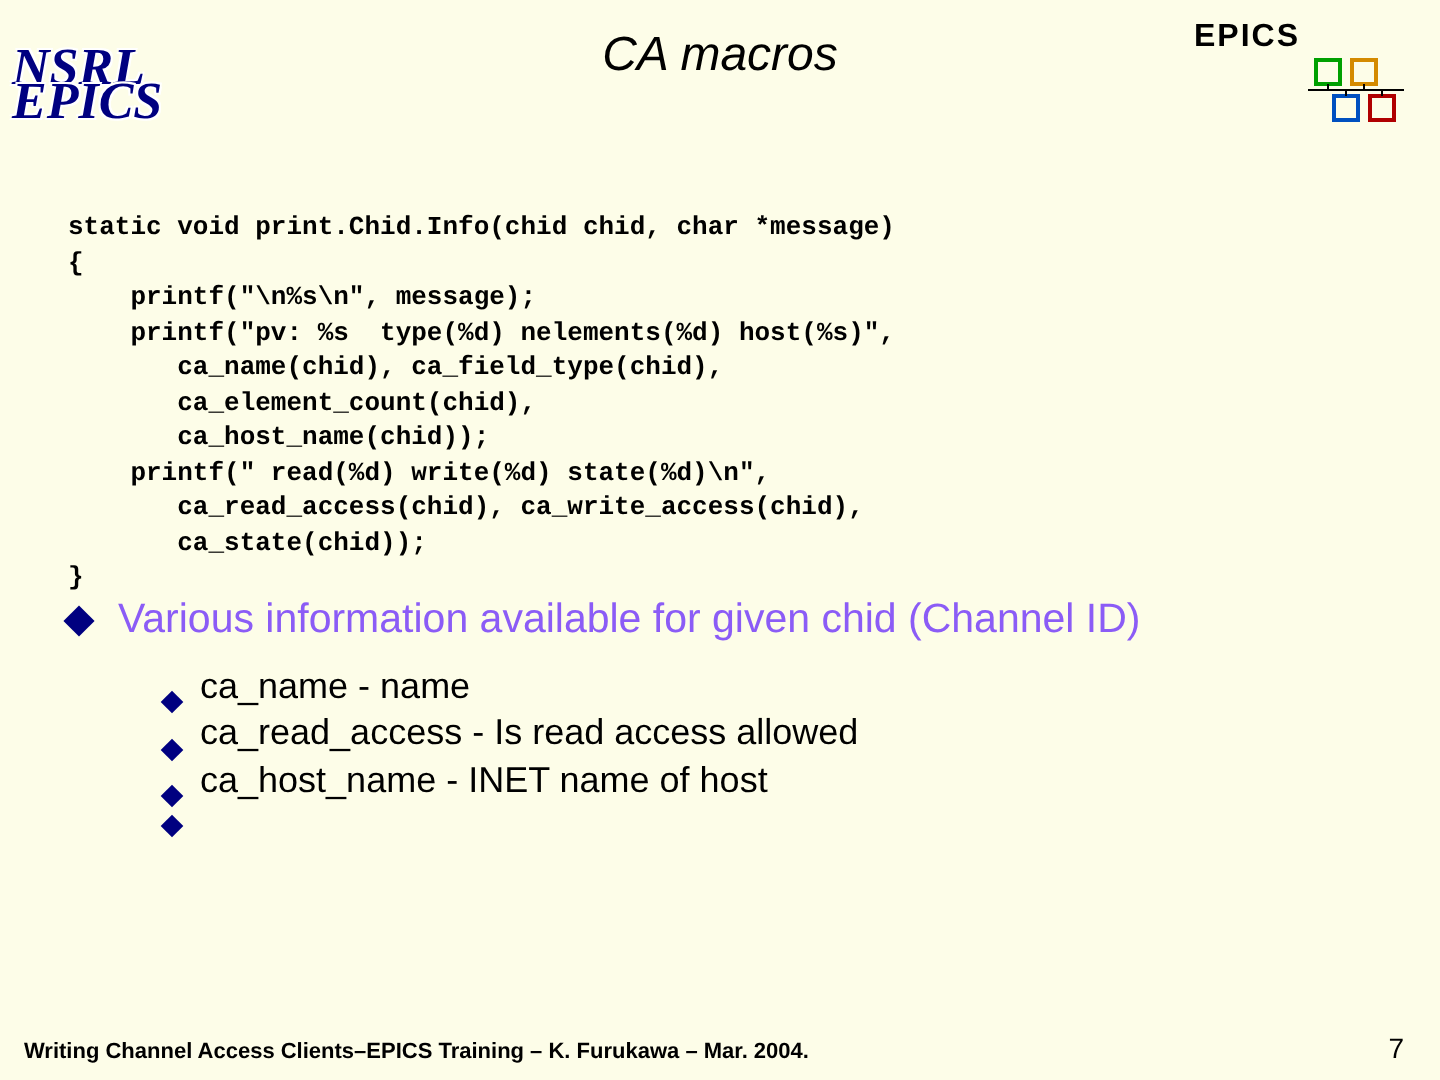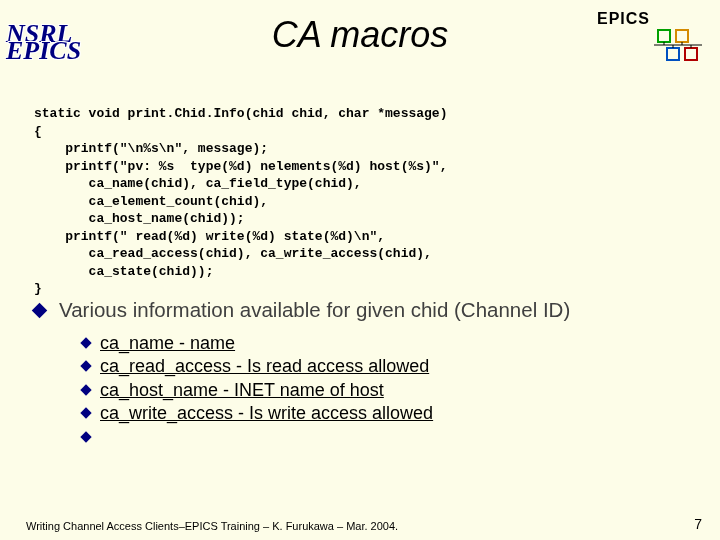--- a/index.html
+++ b/index.html
@@ -25,21 +25,21 @@
   }
   .left-label.top { top: 19px; }
   .left-label.bottom { top: 36px; }
   .title {
     position: absolute;
     top: 14px;
     left: 0;
     width: 720px;
     text-align: center;
     font-family: Arial, sans-serif;
-    font-size: 36px;
+    font-size: 24px;
     font-style: italic;
     color: #000;
   }
   .epics-label {
     position: absolute;
     top: 10px;
     right: 70px;
     font-family: Arial, sans-serif;
     font-weight: 900;
     font-size: 16px;
@@ -80,40 +80,40 @@
     margin-right: 14px;
   }
   .diamond.small {
     width: 8px;
     height: 8px;
     margin-top: 7px;
     margin-right: 10px;
   }
   .main-text {
     font-size: 20.5px;
-    color: #404040;
+    color: #8b5cf6;
   }
   .sublist {
     position: absolute;
     top: 332px;
     left: 82px;
   }
   .sub-item {
     display: flex;
-    align-items: flex-start;
+    align-items: flex-end;
     font-size: 18px;
     line-height: 1.3;
-    text-decoration: underline;
   }
   .footer {
     position: absolute;
     bottom: 8px;
-    left: 26px;
+    left: 12px;
     font-size: 11px;
     color: #000;
+    font-weight: bold;
   }
   .pagenum {
     position: absolute;
     bottom: 8px;
     right: 18px;
     font-size: 14px;
     color: #000;
   }
 </style>
 </head>
@@ -163,21 +163,17 @@
   <div class="sub-item">
       <div class="diamond small"></div>
       <span>ca_read_access - Is read access  allowed</span>
     </div>
   <div class="sub-item">
       <div class="diamond small"></div>
       <span>ca_host_name - INET name of host</span>
     </div>
   <div class="sub-item">
       <div class="diamond small"></div>
-      <span>ca_write_access - Is write access allowed</span>
-    </div>
-  <div class="sub-item">
-      <div class="diamond small"></div>
     </div>
 </div>
 
 <div class="footer">Writing Channel Access Clients–EPICS Training – K. Furukawa – Mar. 2004.</div>
 <div class="pagenum">7</div>
 
 </body></html>

